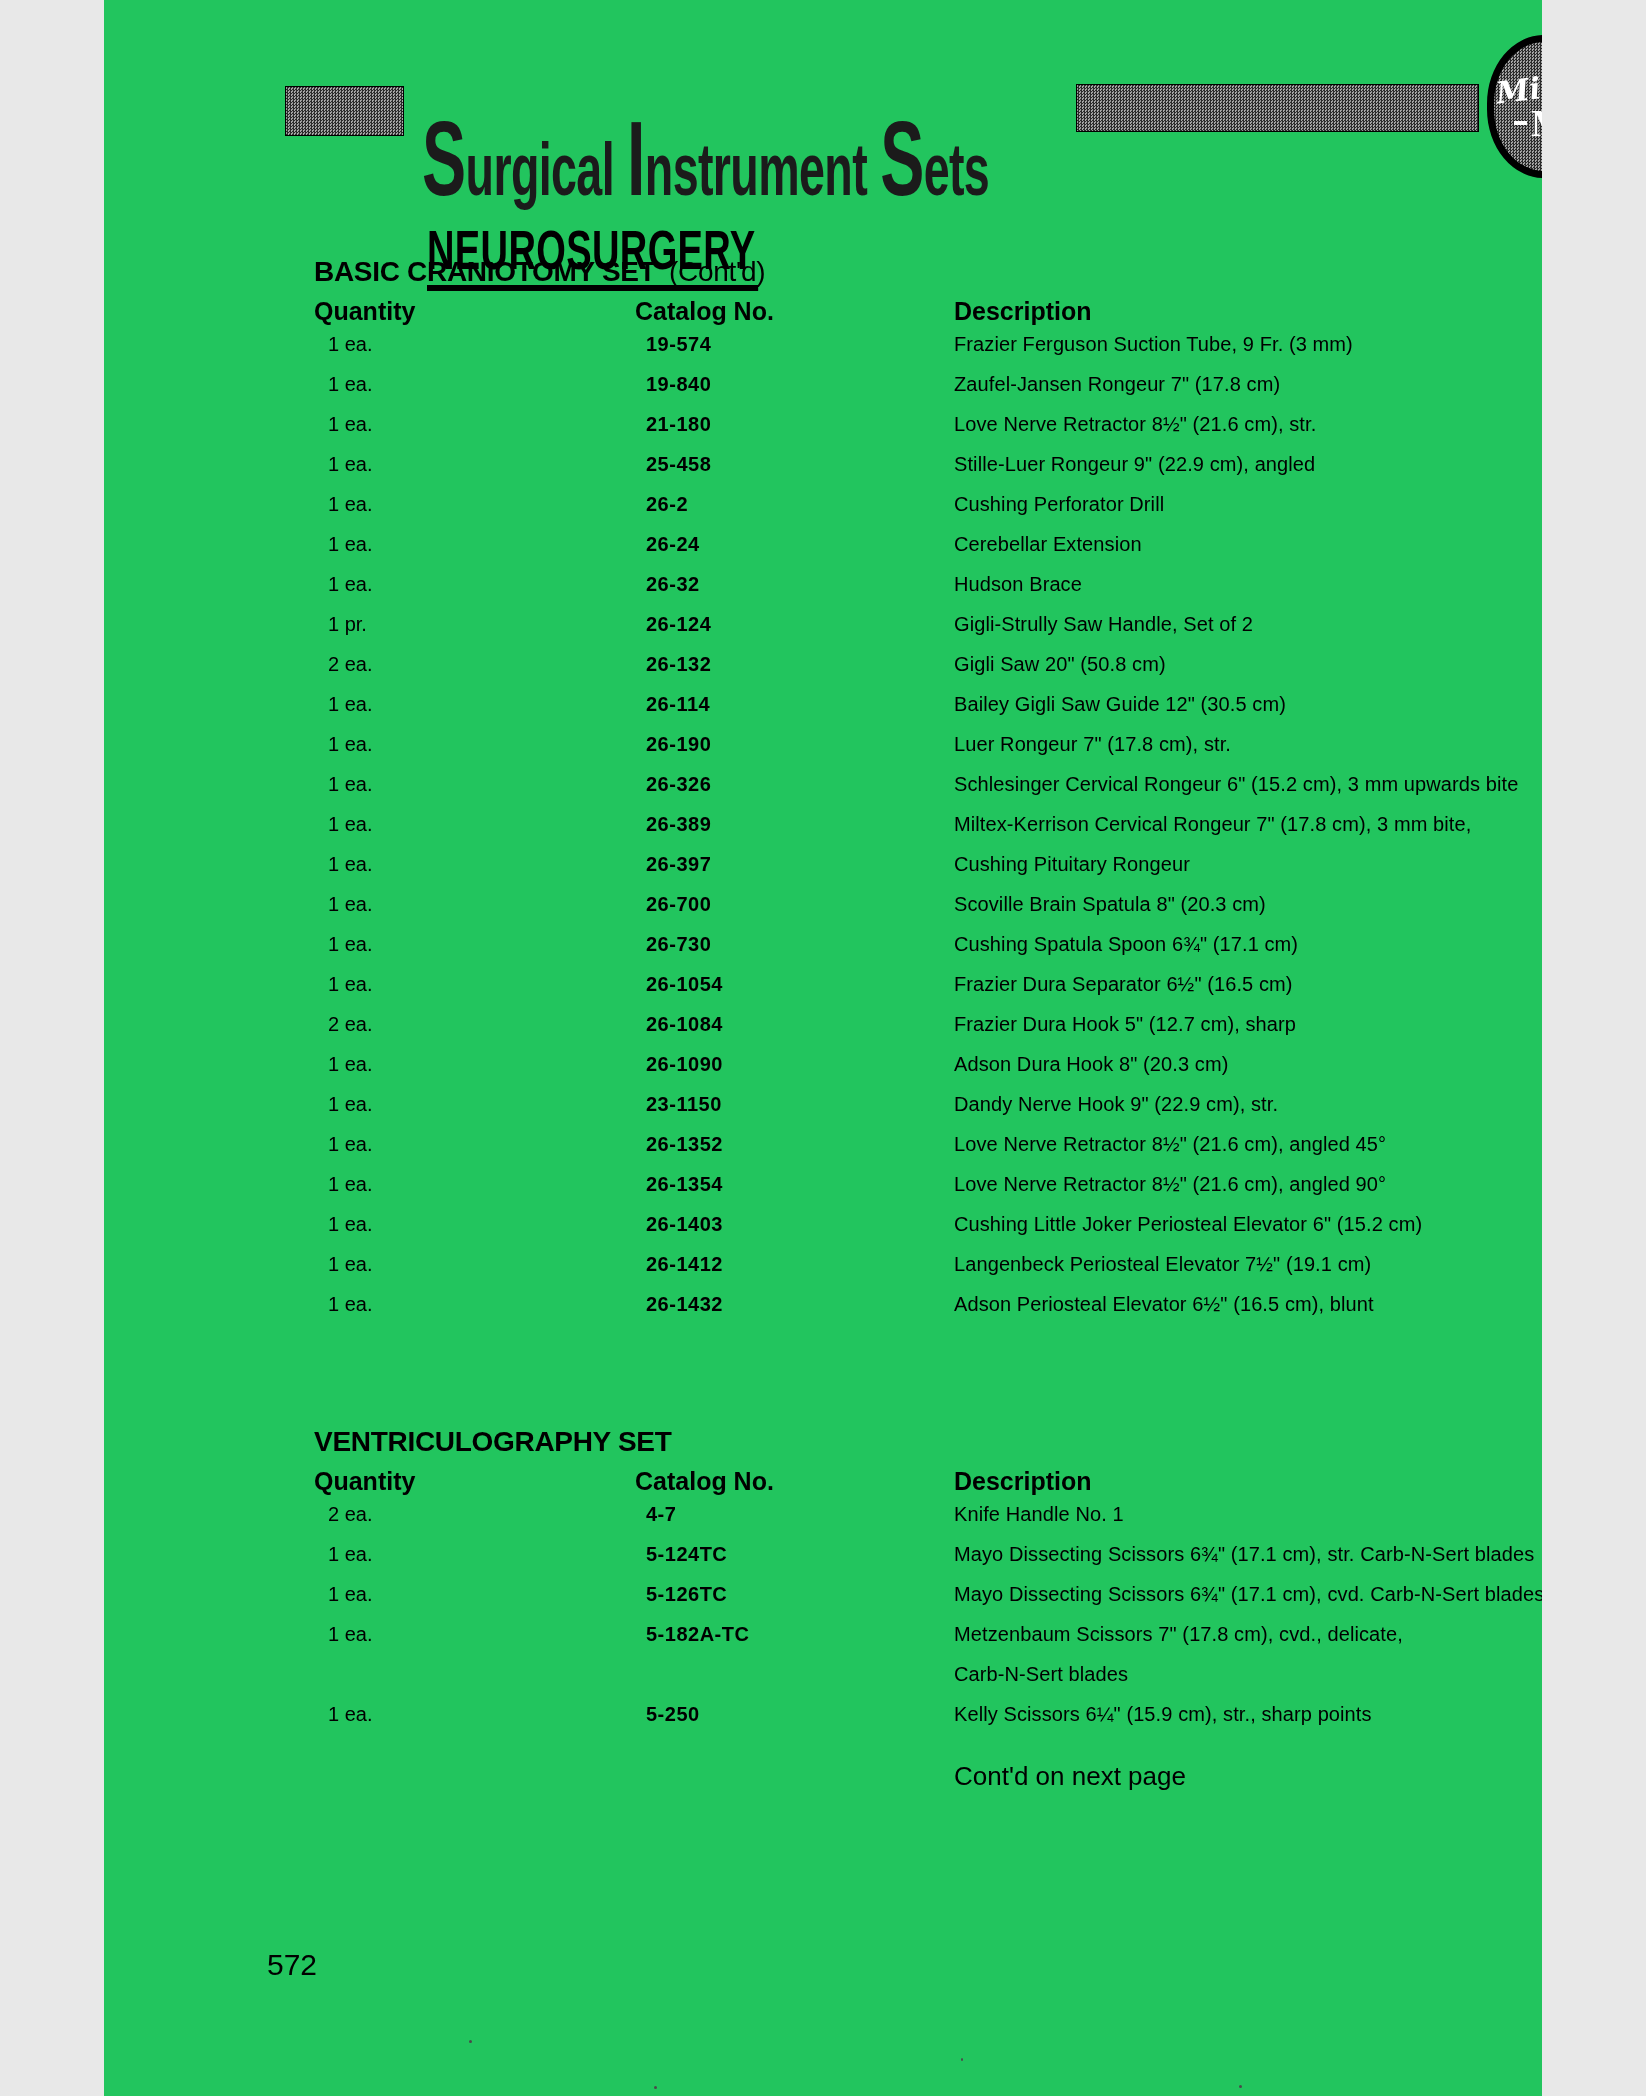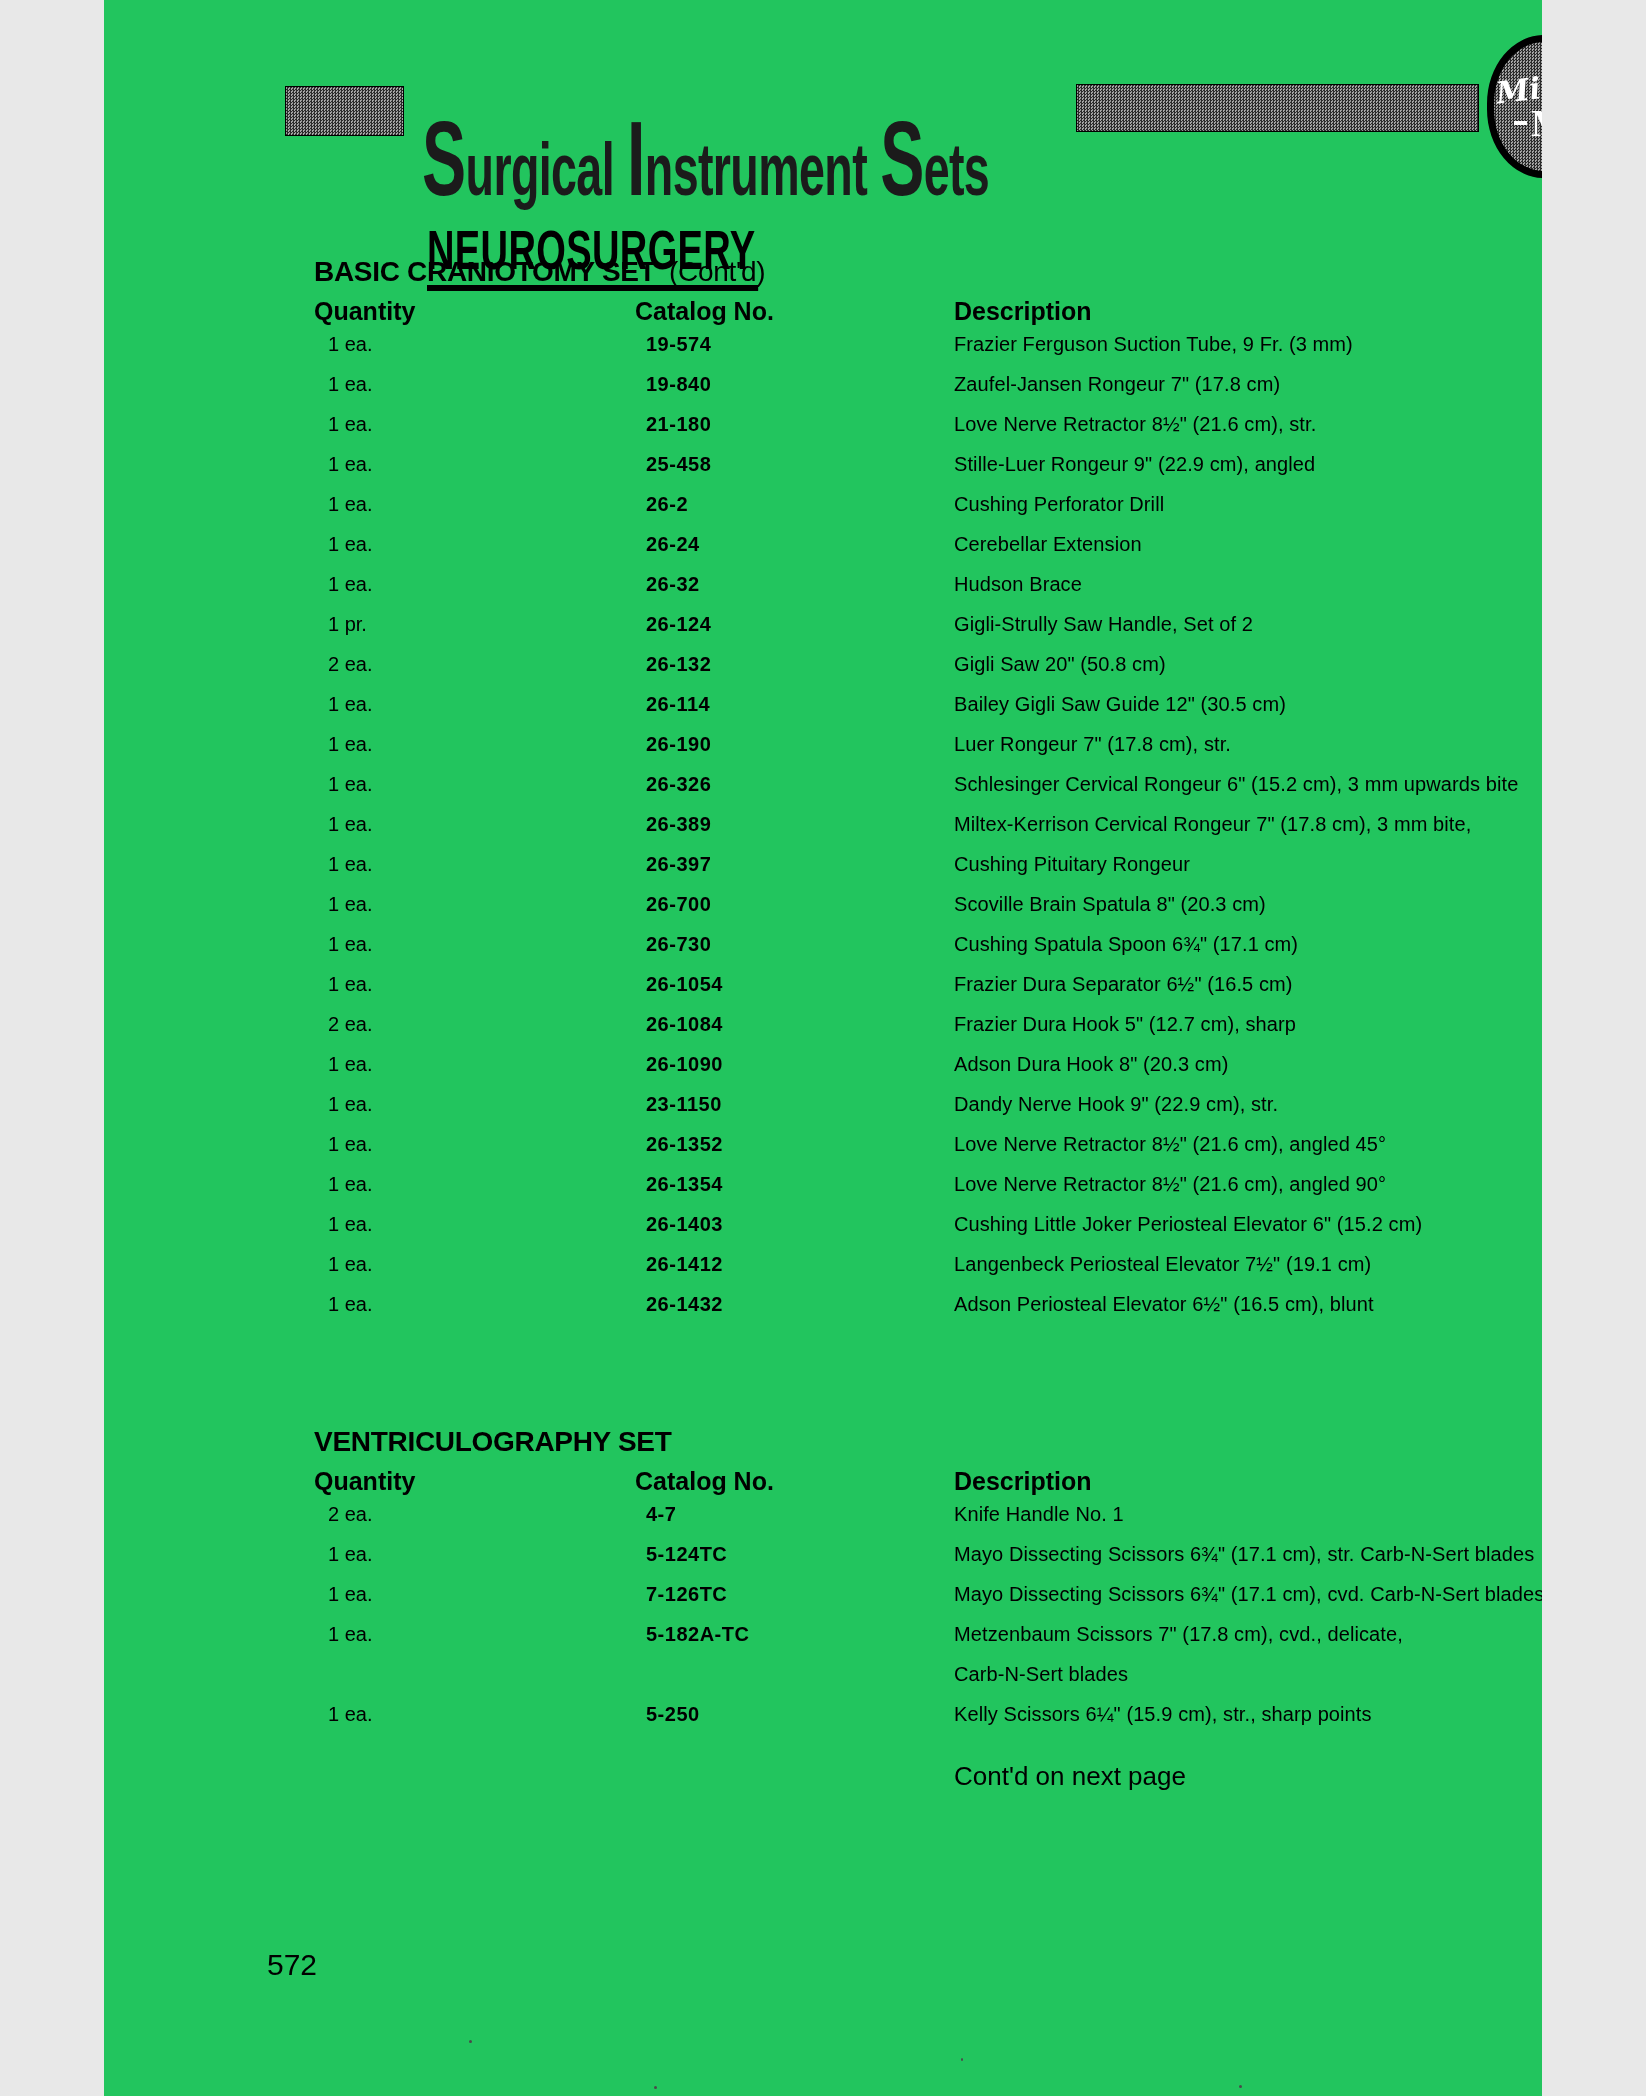--- a/index.html
+++ b/index.html
@@ -341,21 +341,21 @@
   <div class="grid-row row">
     <div class="cell-qty">1 ea.</div>
     <div class="cell-cat">5-124TC</div>
     <div class="cell-desc">
               <div>Mayo Dissecting Scissors 6¾" (17.1 cm), str. Carb-N-Sert blades</div>
             </div>
   </div>
 
   <div class="grid-row row">
     <div class="cell-qty">1 ea.</div>
-    <div class="cell-cat">7-126TC</div>
+    <div class="cell-cat">5-126TC</div>
     <div class="cell-desc">
               <div>Mayo Dissecting Scissors 6¾" (17.1 cm), cvd. Carb-N-Sert blades</div>
             </div>
   </div>
 
   <div class="grid-row row">
     <div class="cell-qty">1 ea.</div>
     <div class="cell-cat">5-182A-TC</div>
     <div class="cell-desc">
               <div>Metzenbaum Scissors 7" (17.8 cm), cvd., delicate,</div>

